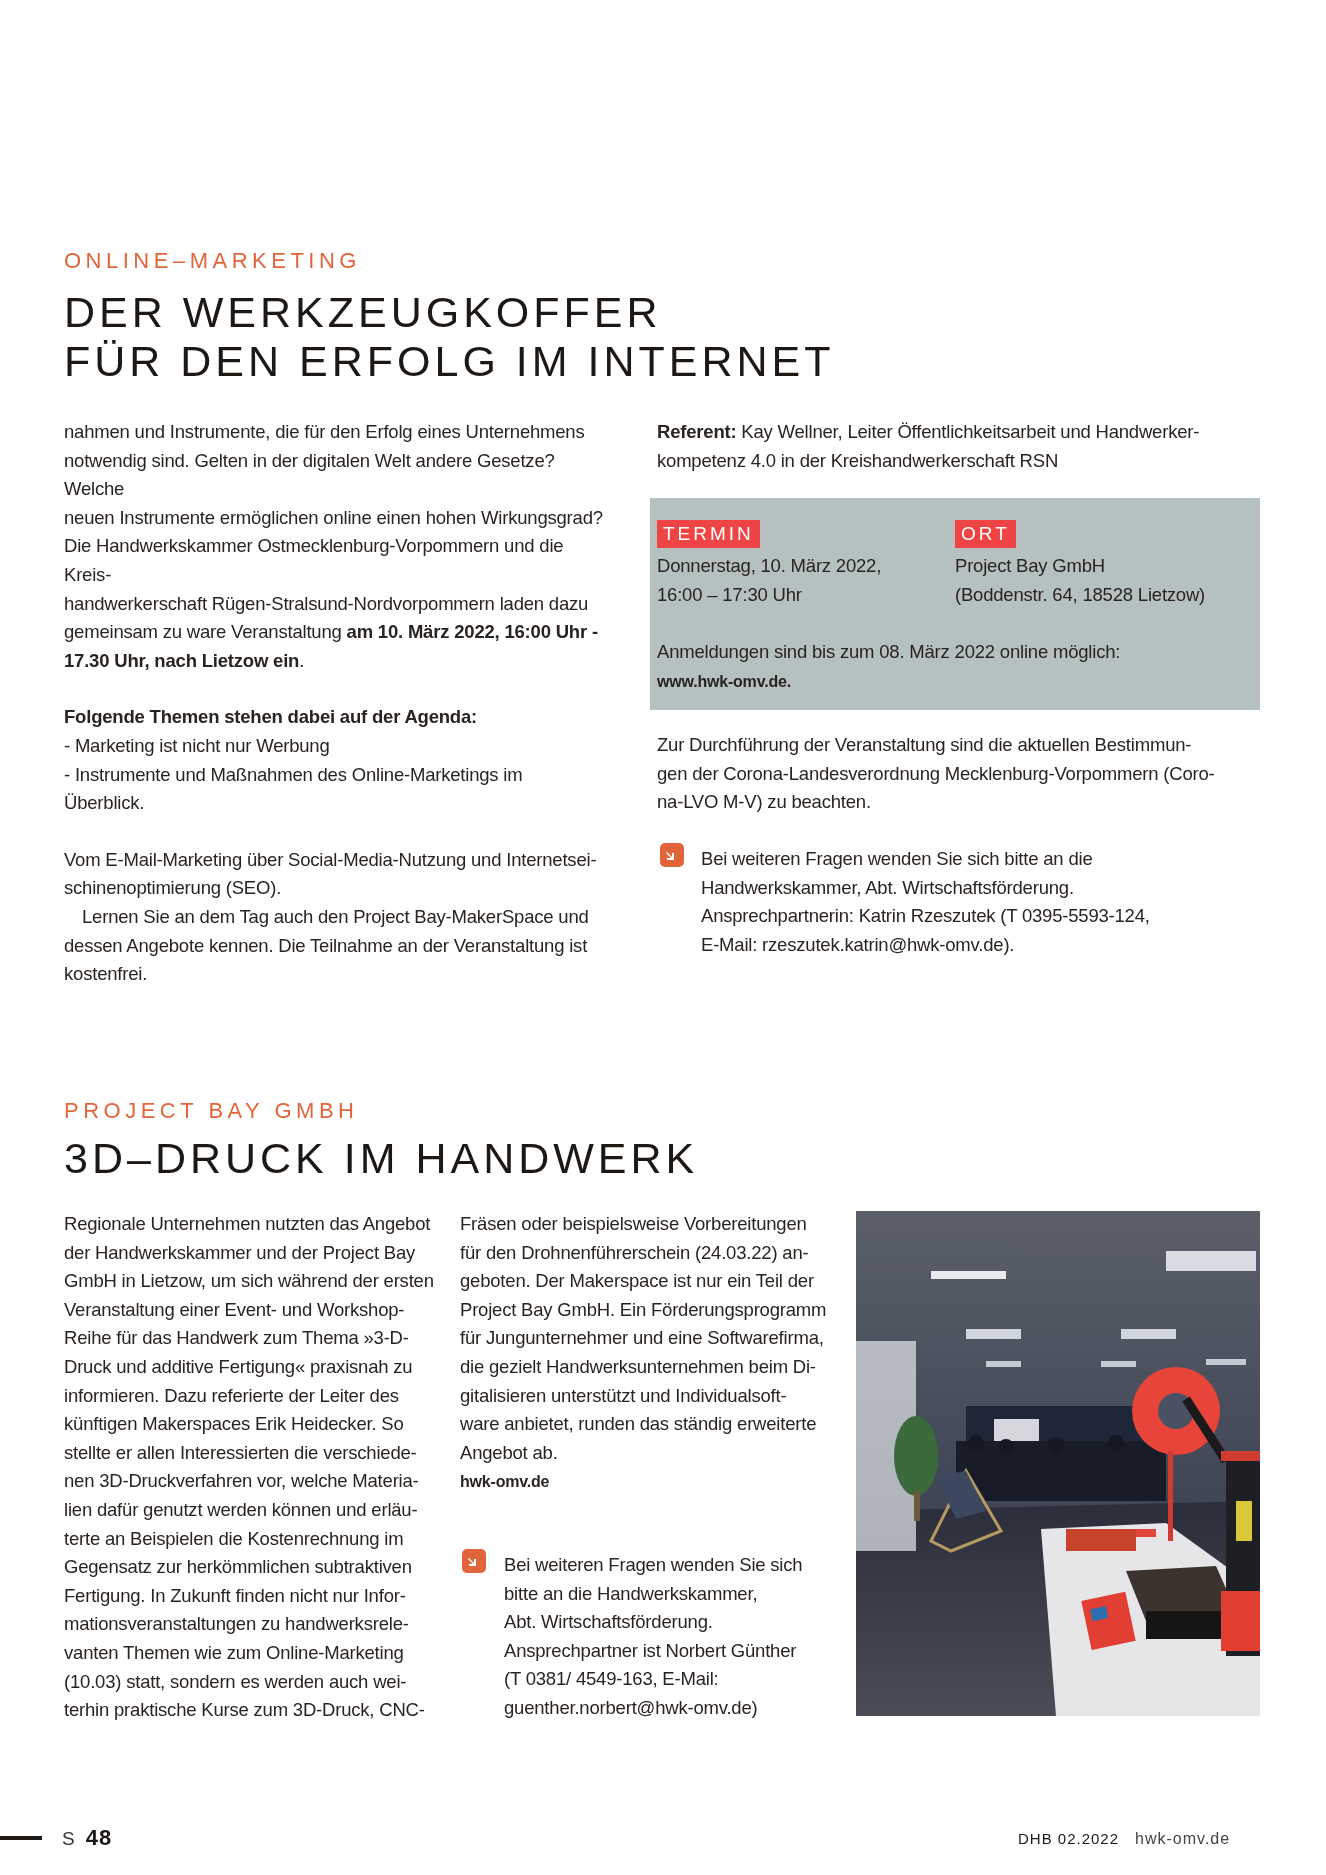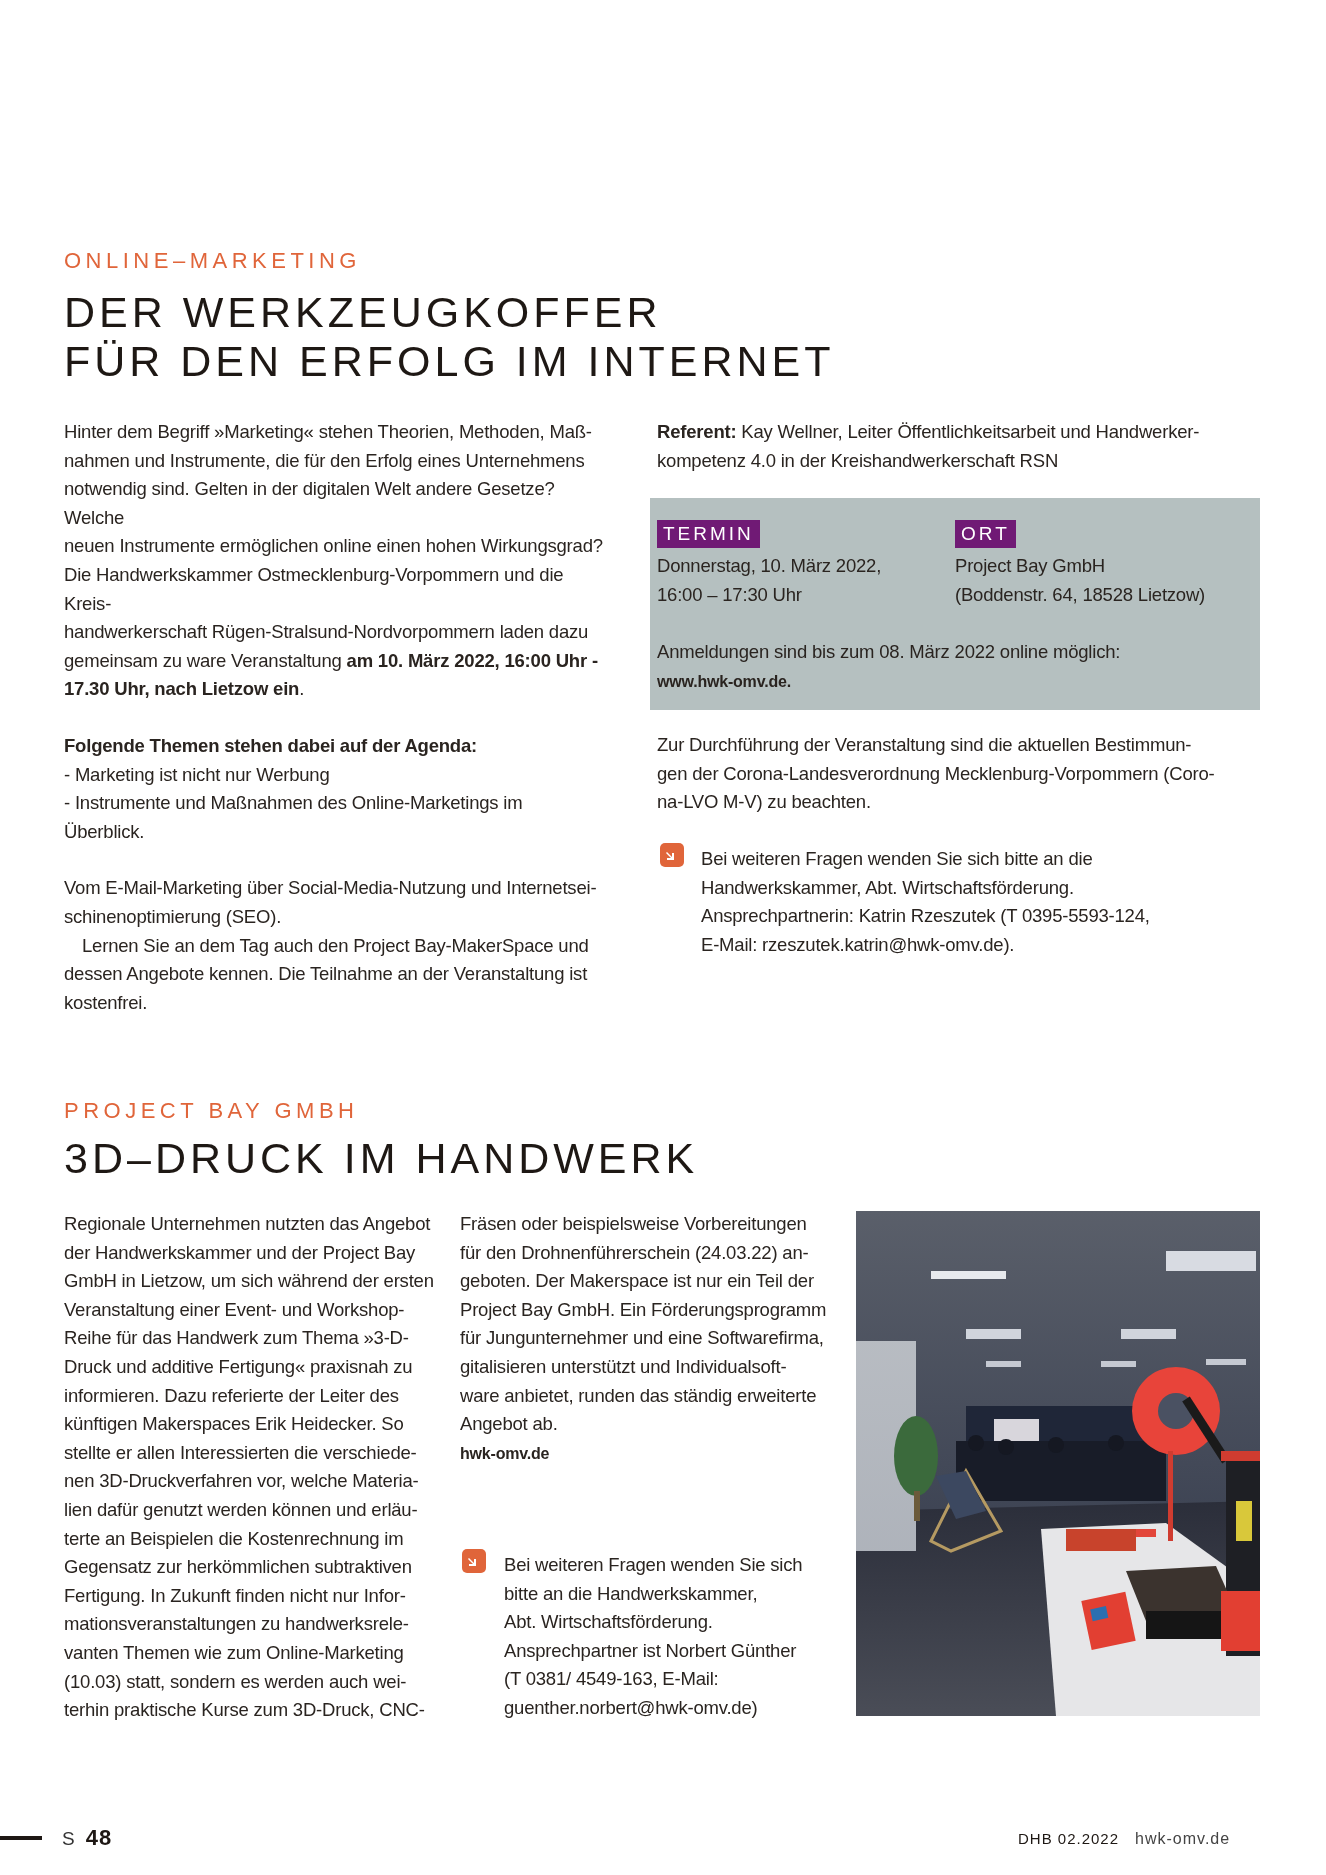--- a/index.html
+++ b/index.html
@@ -7,40 +7,39 @@
          font-family: "Liberation Sans", "DejaVu Sans", sans-serif; color: #2a2420; }
   .abs { position: absolute; }
   .kicker { color: #e0653a; font-size: 22px; letter-spacing: 4.5px; font-weight: normal; }
   .headline { color: #1e1814; font-size: 43px; letter-spacing: 4px; line-height: 49px; font-weight: normal; margin: 0; }
   .body { font-family: "Liberation Sans Narrow", "Liberation Sans", sans-serif; font-size: 18.5px; line-height: 28.6px; color: #2a2420; letter-spacing: -0.2px; }
   .body p { margin: 0; }
   .body b { font-weight: bold; }
   .gap { height: 28px; }
   .indent { text-indent: 18px; }
   .infobox { background: #b5c0c0; }
-  .label-tag { display: inline-block; background: #701a75; color: #fff; font-size: 19px; letter-spacing: 3px; padding: 1px 6px 1px 6px; line-height: 26px; }
+  .label-tag { display: inline-block; background: #ef4444; color: #fff; font-size: 19px; letter-spacing: 3px; padding: 1px 6px 1px 6px; line-height: 26px; }
   .arrow-icon { width: 24px; height: 24px; background: #e0653a; border-radius: 5px; display: flex; align-items: center; justify-content: center; }
   .photo { background: #3a3f4a; overflow: hidden; }
   .footer-rule { height: 4px; background: #1e1814; }
   .page-s { font-size: 19px; color: #333; letter-spacing: 1px; }
   .page-num { font-size: 22px; font-weight: bold; color: #1e1814; letter-spacing: 1px; }
   .mag { font-size: 15px; font-weight: normal; color: #1e1814; letter-spacing: 1px; }
   .site { font-size: 16px; color: #444; letter-spacing: 1px; }
 </style>
 </head>
 <body>
 
 <div class="abs kicker" style="left:64px; top:248px;">ONLINE–MARKETING</div>
 <div class="abs" style="left:64px; top:288px;">
   <h1 class="headline">DER WERKZEUGKOFFER</h1>
   <h1 class="headline">FÜR DEN ERFOLG IM INTERNET</h1>
 </div>
 
 <div class="abs body" style="left:64px; top:418px; width:540px;">
-  <p>Hinter dem Begriff »Marketing« stehen  Theorien, Methoden, Maß-</p>
   <p>nahmen und Instrumente, die für den Erfolg eines Unternehmens</p>
   <p>notwendig sind. Gelten in der digitalen Welt andere Gesetze? Welche</p>
   <p>neuen Instrumente ermöglichen online einen hohen Wirkungsgrad?</p>
   <p>Die Handwerkskammer Ostmecklenburg-Vorpommern und die Kreis-</p>
   <p>handwerkerschaft Rügen-Stralsund-Nordvorpommern laden dazu</p>
   <p>
     <span>gemeinsam zu ware Veranstaltung </span><b>am 10. März 2022, 16:00 Uhr -</b>
   </p>
   <p>
     <b>17.30 Uhr, nach Lietzow ein</b><span>.</span>
@@ -124,20 +123,21 @@
   <p>(10.03) statt, sondern es werden auch wei-</p>
   <p>terhin praktische Kurse zum 3D-Druck, CNC-</p>
 </div>
 
 <div class="abs body" style="left:460px; top:1210px; width:390px;">
   <p>Fräsen oder beispielsweise Vorbereitungen</p>
   <p>für den Drohnenführerschein (24.03.22) an-</p>
   <p>geboten. Der Makerspace ist nur ein Teil der</p>
   <p>Project Bay GmbH. Ein Förderungsprogramm</p>
   <p>für Jungunternehmer und eine Softwarefirma,</p>
+  <p>die gezielt Handwerksunternehmen beim Di-</p>
   <p>gitalisieren unterstützt und Individualsoft-</p>
   <p>ware anbietet, runden das ständig erweiterte</p>
   <p>Angebot ab.</p>
   <p><b style="font-size:16px;">hwk-omv.de</b></p>
 </div>
 
 <div class="abs arrow-icon" style="left:462px; top:1549px;">
   <svg width="16" height="16" viewBox="0 0 16 16">
       <path d="M3 5 L8 10 L8 6 L10 6 L10 13 L3 13 L3 11 L7 11 L2 6 Z" fill="#fff"></path>
     </svg>

